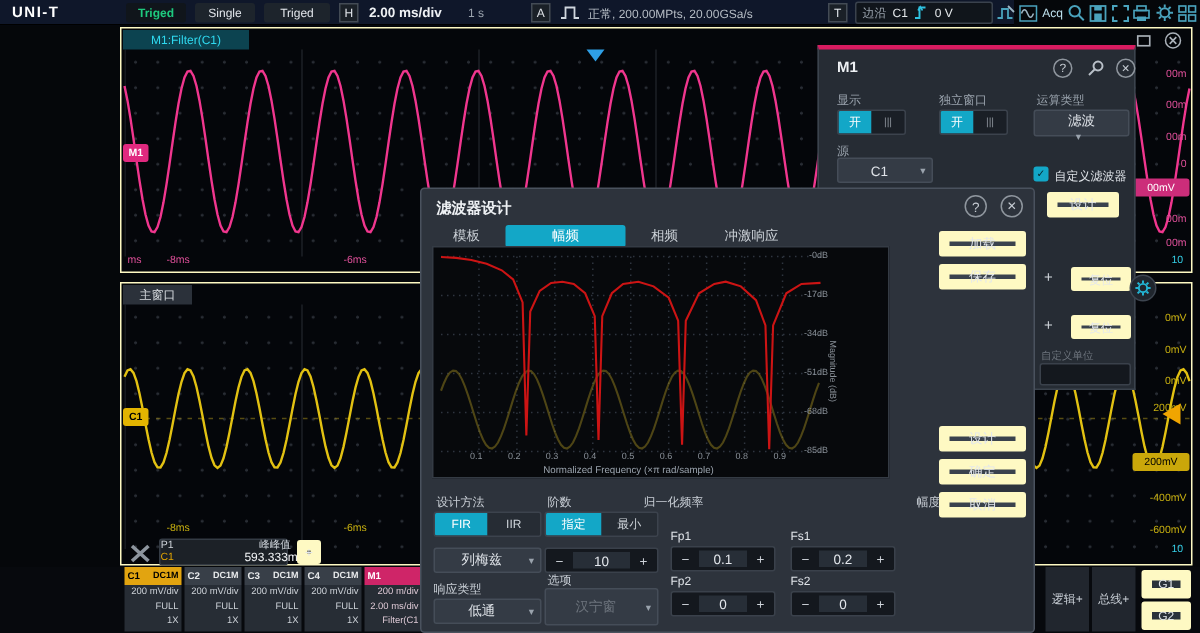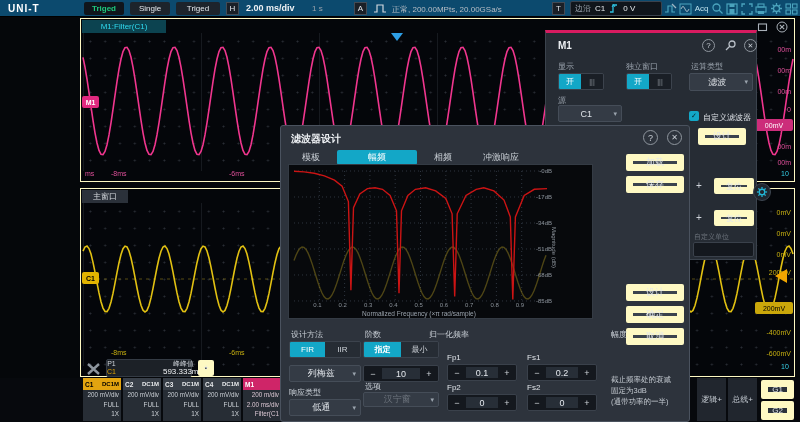--- a/index.html
+++ b/index.html
@@ -30,21 +30,21 @@
   .badge { position:absolute; width:38px; height:43px; top:0; }
   .badge .hd { height:12px; display:flex; align-items:center; justify-content:space-between; padding:0 2px; font-size:6.5px; font-weight:bold; }
   .badge .bd { height:31px; background:#272d35; color:#ccd1d7; font-size:6.3px; line-height:9.5px; text-align:right; padding-right:2px; }
   .cir { border:1px solid #8f969e; border-radius:50%; color:#c7cdd4; display:flex; align-items:center; justify-content:center; }
   .tick { color:#8a9199; font-size:6px; position:absolute; }
   svg { display:block; }
 </style>
 </head>
 <body>
 
-<div class="abs" style="left:0;top:0;width:800px;height:17px;background:#0c4a6e;border-bottom:1px solid #000;">
+<div class="abs" style="left:0;top:0;width:676px;height:17px;background:#0f172a;border-bottom:1px solid #000;">
   <span class="abs" style="left:8px;top:3px;font-size:10px;font-weight:bold;color:#fff;letter-spacing:1px;">UNI-T</span>
   <span class="abs" style="left:84px;top:2px;width:40px;height:13px;background:#10151b;color:#1ec97e;font-size:8px;display:flex;align-items:center;justify-content:center;border-radius:2px;font-weight:bold;">Triged</span>
   <span class="abs btn" style="left:130px;top:2px;width:40px;height:13px;background:#1d242c;border:none;font-size:8px;">Single</span>
   <span class="abs btn" style="left:176px;top:2px;width:44px;height:13px;background:#1d242c;border:none;font-size:8px;">Triged</span>
   <span class="abs" style="left:226px;top:2px;width:13px;height:13px;border:1px solid #434b55;background:#1a2027;color:#dfe3e8;font-size:8px;display:flex;align-items:center;justify-content:center;">H</span>
   <span class="abs" style="left:246px;top:3px;font-size:9px;font-weight:bold;color:#eef1f4;">2.00 ms/div</span>
   <span class="abs" style="left:312px;top:4px;font-size:8px;color:#9aa3ad;">1 s</span>
   <span class="abs" style="left:354px;top:2px;width:13px;height:13px;border:1px solid #434b55;background:#1a2027;color:#dfe3e8;font-size:8px;display:flex;align-items:center;justify-content:center;">A</span>
   <svg class="abs" style="left:373px;top:3px;" width="14" height="11" viewBox="0 0 14 11">
       <path d="M1 9 h3 v-7 h6 v7 h3" fill="none" stroke="#cfd6dd" stroke-width="1.2"></path>
@@ -270,21 +270,21 @@
   <div class="abs seg" style="left:12px;top:40px;width:46px;height:17px;">
     <div class="on" style="font-size:8px;">开</div>
     <div style="font-size:7px;color:#8a9199;background:#1a1f26;">|||</div>
   </div>
   <span class="abs lbl" style="left:80px;top:28px;">独立窗口</span>
   <div class="abs seg" style="left:80px;top:40px;width:46px;height:17px;">
     <div class="on" style="font-size:8px;">开</div>
     <div style="font-size:7px;color:#8a9199;background:#1a1f26;">|||</div>
   </div>
   <span class="abs lbl" style="left:145px;top:28px;">运算类型</span>
-  <div class="abs drop" style="left:143px;top:40px;width:64px;height:18px;">
+  <div class="abs drop" style="left:143px;top:40px;width:64px;height:18px;flex-direction:column;">
     <span class="v">滤波</span>
       <span class="ar">▾</span>
   </div>
 
   <span class="abs lbl" style="left:12px;top:62px;">源</span>
   <div class="abs drop" style="left:12px;top:72px;width:64px;height:17px;">
     <span class="v">C1</span>
       <span class="ar">▾</span>
   </div>
   <div class="abs" style="left:143px;top:78px;width:10px;height:10px;background:#13a7c7;border-radius:2px;display:flex;align-items:center;justify-content:center;">
@@ -365,21 +365,21 @@
   <div class="abs btn" style="left:345px;top:180px;width:58px;height:17px;">确定</div>
   <div class="abs btn" style="left:345px;top:202px;width:58px;height:17px;">取消</div>
 
   <span class="abs lbl" style="left:10px;top:203px;color:#c9cfd6;">设计方法</span>
   <div class="abs seg" style="left:8px;top:215px;width:72px;height:17px;">
     <div class="on" style="font-size:8px;">FIR</div>
     <div style="font-size:8px;">IIR</div>
   </div>
   <span class="abs lbl" style="left:84px;top:203px;color:#c9cfd6;">阶数</span>
   <div class="abs seg" style="left:82px;top:215px;width:76px;height:17px;">
-    <div class="on" style="font-size:8px;font-weight:bold;">指定</div>
+    <div class="on" style="font-size:8px;">指定</div>
     <div style="font-size:8px;">最小</div>
   </div>
   <span class="abs lbl" style="left:148px;top:203px;color:#c9cfd6;">归一化频率</span>
   <span class="abs lbl" style="left:330px;top:203px;color:#c9cfd6;">幅度</span>
 
   <div class="abs drop" style="left:8px;top:239px;width:72px;height:17px;">
     <span class="v">列梅兹</span>
       <span class="ar">▾</span>
   </div>
   <div class="abs step" style="left:82px;top:239px;width:76px;height:17px;">
@@ -399,35 +399,30 @@
     <span class="val">0.2</span>
     <span class="pm">+</span>
   </div>
 
   <span class="abs lbl" style="left:8px;top:261px;color:#c9cfd6;">响应类型</span>
   <div class="abs drop" style="left:8px;top:273px;width:72px;height:17px;">
     <span class="v">低通</span>
       <span class="ar">▾</span>
   </div>
   <span class="abs lbl" style="left:84px;top:255px;color:#c9cfd6;">选项</span>
-  <div class="abs drop dis" style="left:82px;top:266px;width:76px;height:15px;">
+  <div class="abs drop dis" style="left:82px;top:266px;width:76px;height:25px;">
     <span class="v">汉宁窗</span>
       <span class="ar">▾</span>
   </div>
   <span class="abs" style="left:166px;top:257px;font-size:8px;color:#dfe3e8;">Fp2</span>
   <div class="abs step" style="left:166px;top:268px;width:70px;height:17px;">
     <span class="pm">−</span>
     <span class="val">0</span>
     <span class="pm">+</span>
   </div>
   <span class="abs" style="left:246px;top:257px;font-size:8px;color:#dfe3e8;">Fs2</span>
   <div class="abs step" style="left:246px;top:268px;width:70px;height:17px;">
     <span class="pm">−</span>
     <span class="val">0</span>
     <span class="pm">+</span>
   </div>
 
-  <div class="abs" style="left:330px;top:248px;width:76px;font-size:7.5px;line-height:11px;color:#c2c8cf;">
-    <span style="display:block;">截止频率处的衰减</span>
-    <span style="display:block;">固定为3dB</span>
-    <span style="display:block;">(通带功率的一半)</span>
-  </div>
 </div>
 
 </body></html>

